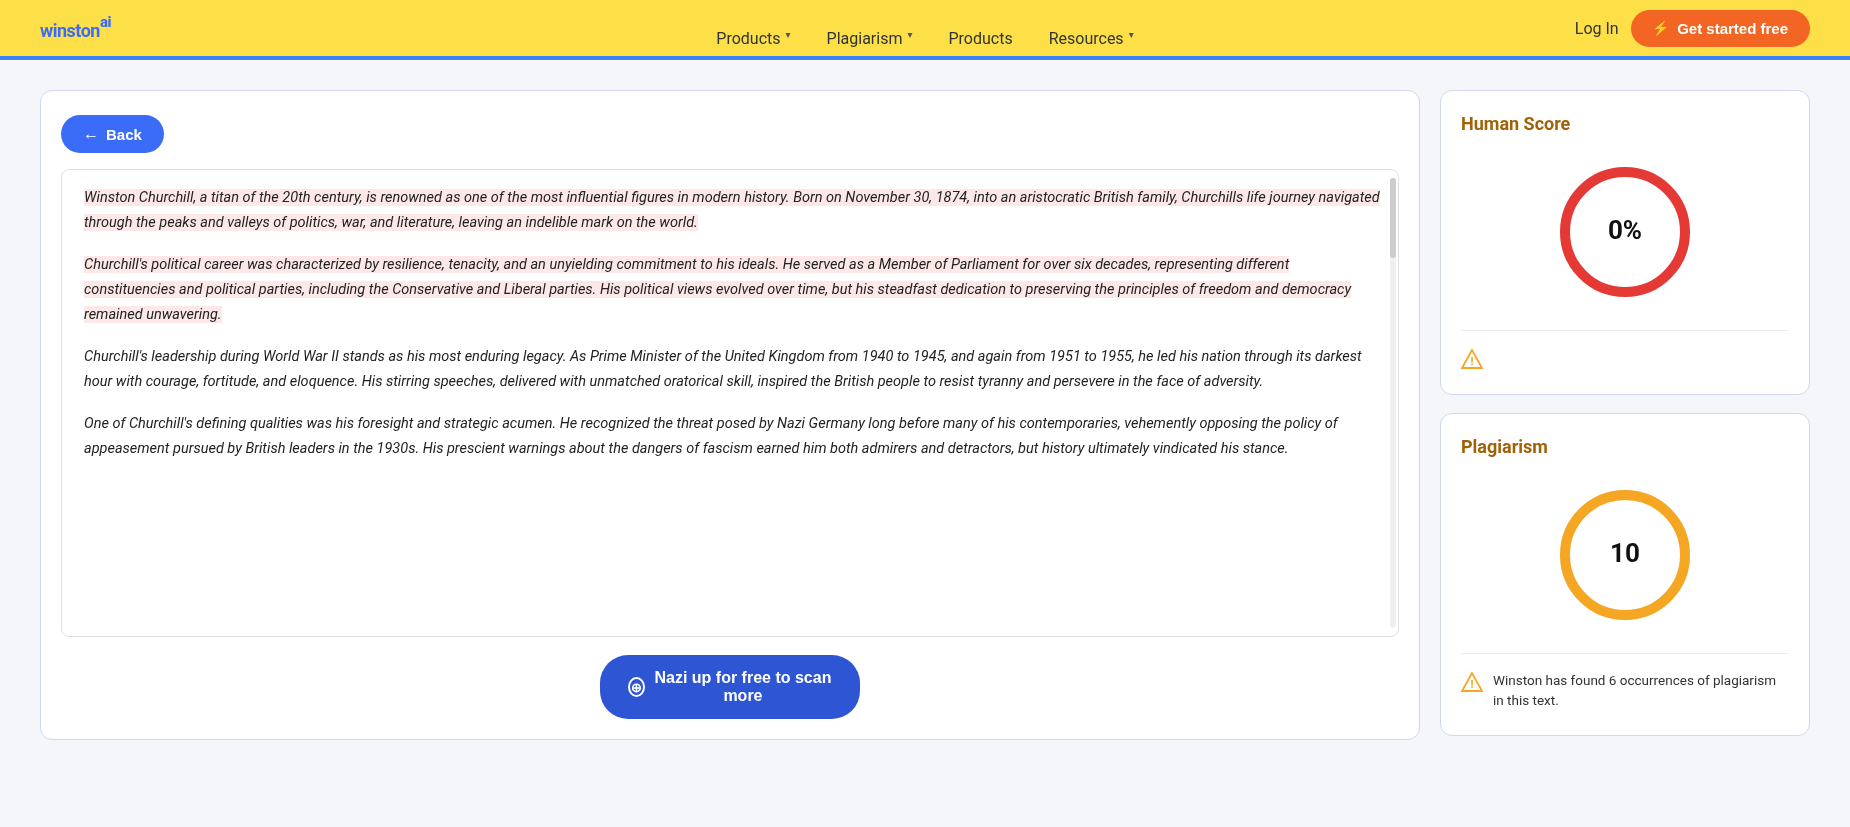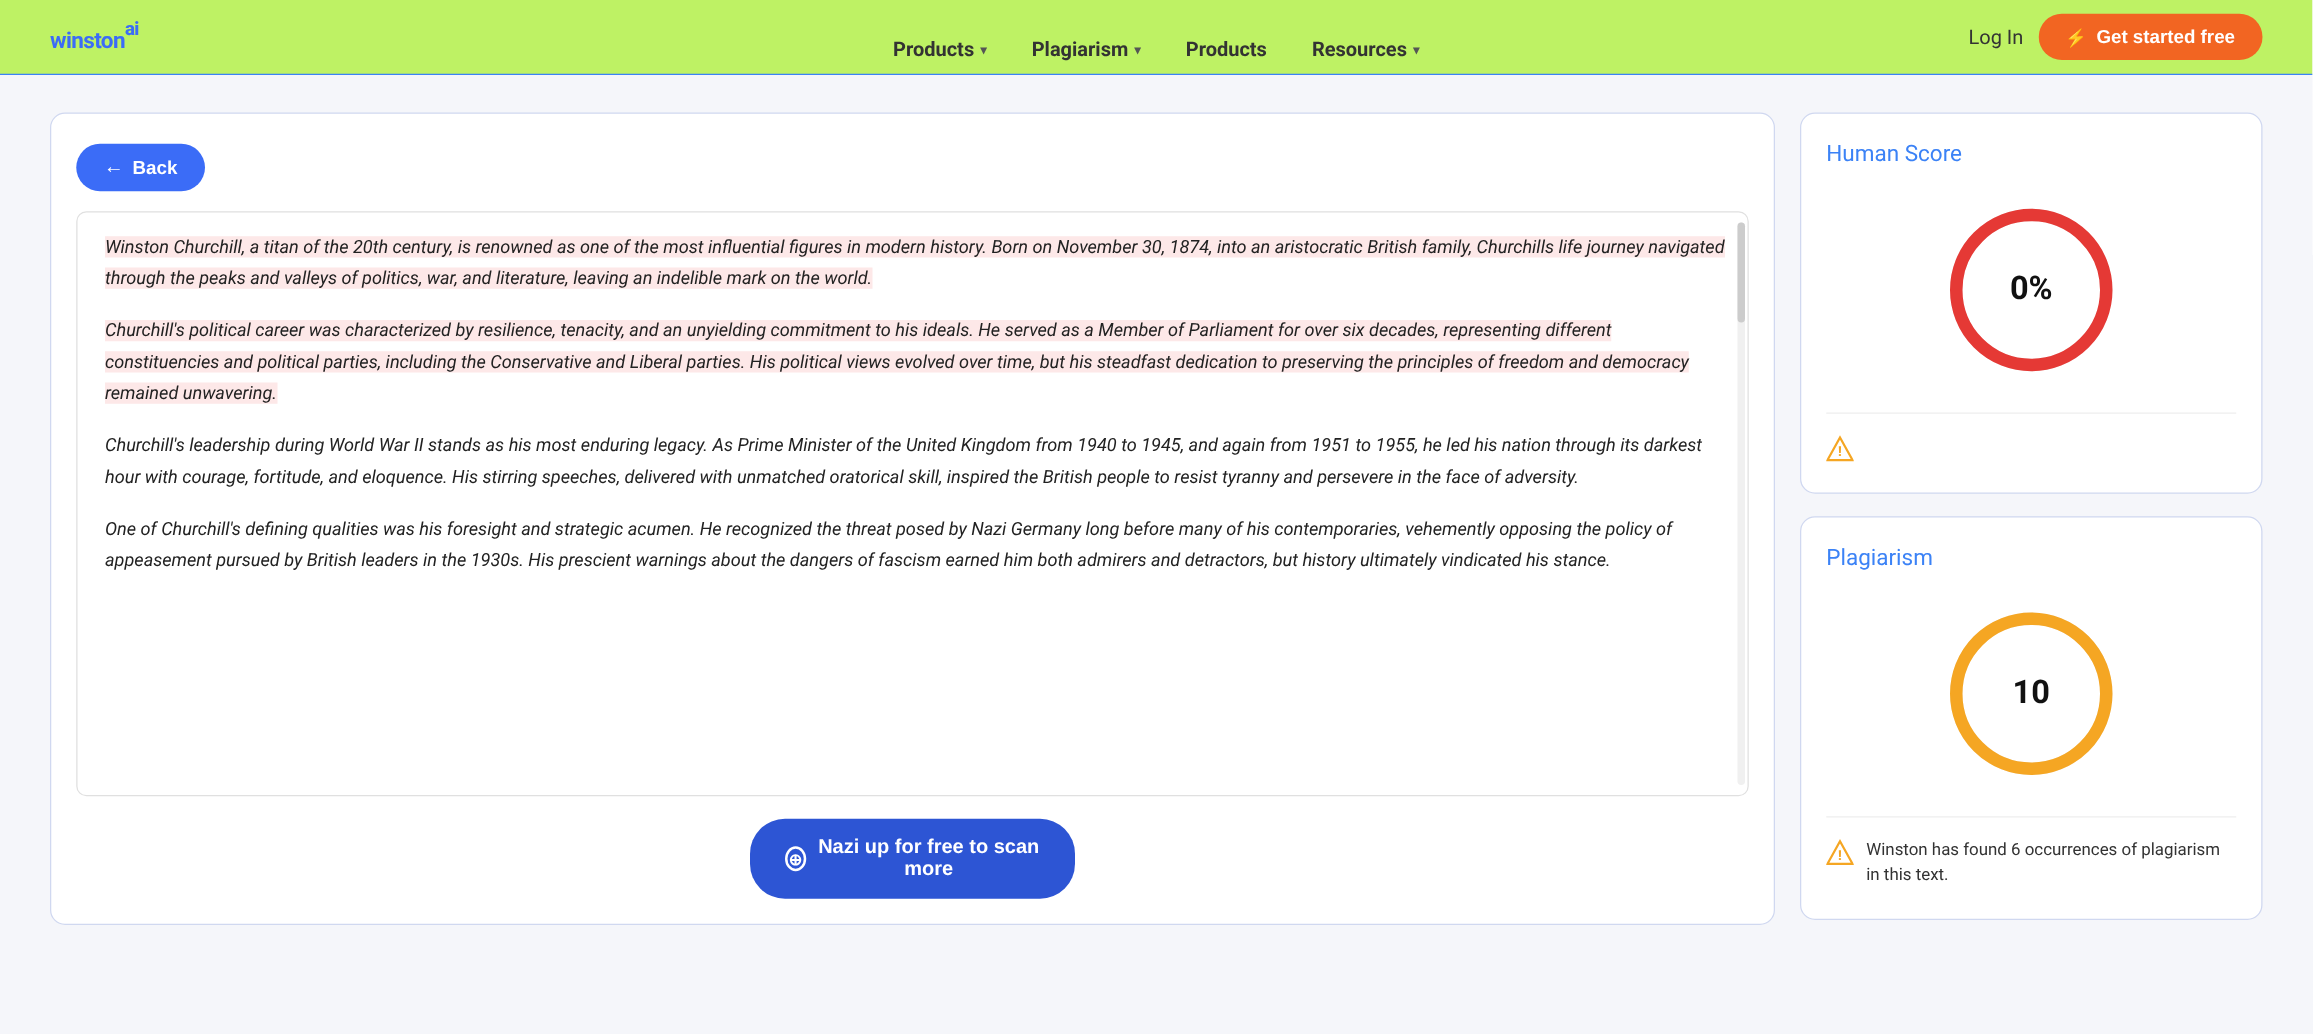--- a/index.html
+++ b/index.html
@@ -5,22 +5,22 @@
     * { box-sizing: border-box; margin: 0; padding: 0; }
     body {
       font-family: -apple-system, BlinkMacSystemFont, 'Segoe UI', Roboto, sans-serif;
       background: #f5f6fa;
       min-height: 827px;
       width: 1850px;
     }
 
     
     .header {
-      background: #bef264;
-      border-bottom: 1px solid #3b82f6;
+      background: #fde047;
+      border-bottom: 4px solid #3b82f6;
       height: 60px;
       display: flex;
       align-items: center;
       justify-content: space-between;
       padding: 0 40px;
       position: relative;
       z-index: 10;
     }
     .logo {
       font-size: 26px;
@@ -36,26 +36,26 @@
     .nav {
       display: flex;
       align-items: center;
       gap: 36px;
       position: absolute;
       left: 50%;
       transform: translateX(-50%);
     }
     .nav-item {
       display: flex;
-      align-items: center;
+      align-items: flex-start;
       gap: 5px;
       font-size: 16px;
       color: #333;
       cursor: pointer;
-      font-weight: 700;
+      font-weight: 400;
       margin-top: 20px;
     }
     .nav-item .chevron {
       font-size: 10px;
       color: #555;
     }
     .header-right {
       display: flex;
       align-items: center;
       gap: 12px;
@@ -199,22 +199,22 @@
     }
 
     .score-card {
       background: #fff;
       border-radius: 12px;
       border: 1px solid #d0d8f0;
       padding: 22px 20px 20px 20px;
     }
     .score-card-title {
       font-size: 18px;
-      font-weight: 400;
-      color: #3b82f6;
+      font-weight: 700;
+      color: #a16207;
       margin-bottom: 18px;
     }
 
     
     .gauge-container {
       display: flex;
       justify-content: center;
       margin-bottom: 18px;
     }
     .gauge-svg {

